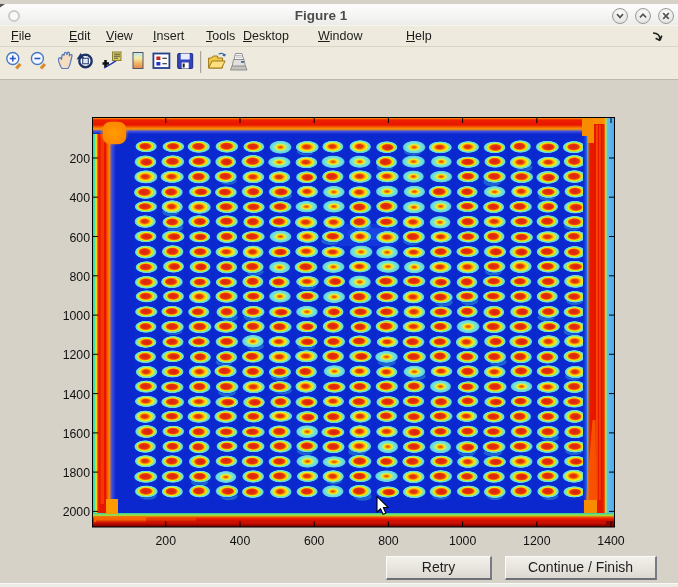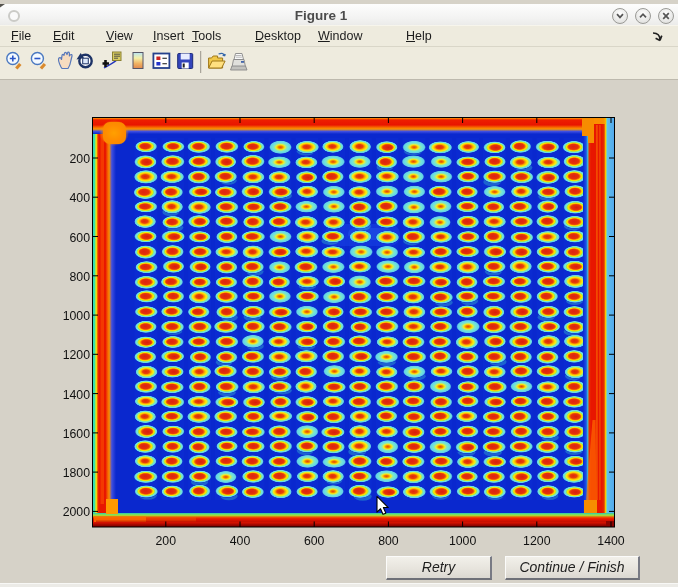--- a/index.html
+++ b/index.html
@@ -24,21 +24,21 @@
 #toolbar { left:0; top:47px; width:678px; height:33px; background:#eeebde;
   border-bottom:1px solid #bdb9ad; }
 
 #plot { left:0; top:0; width:678px; height:587px; }
 
 .btn { top:555.5px; height:24px;
   border-top:1px solid #fbfbfa; border-left:1px solid #fbfbfa;
   border-bottom:2px solid #6e7078; border-right:2px solid #787a84;
   background:linear-gradient(#f2f0ea,#e6e3dc 60%,#dbd8d1);
   font-size:14px; color:#1e1e1e;
-  text-align:center; line-height:21px;font-style:italic; }
+  text-align:center; line-height:21px; }
 #strip { left:0; top:583px; width:678px; height:4px;
   background:#ecebe7; border-top:1px solid #f8f8f6; }
 </style></head>
 <body>
 <div id="win">
 
 <svg id="plot" class="abs" width="678" height="587">
 <defs>
   <radialGradient id="sA" cx="0.5" cy="0.5" r="0.5" fx="0.47" fy="0.45">
     <stop offset="0" stop-color="#dc2310"></stop>
@@ -719,25 +719,25 @@
   <div class="wbtn abs" style="left:658px"><svg width="14" height="14">
           <path d="M4.2,4.2 L9.8,9.8 M9.8,4.2 L4.2,9.8" fill="none" stroke="#555" stroke-width="1.7"></path>
         </svg></div>
   <svg class="abs" style="left:0;top:0" width="6" height="4">
         <path d="M0,0 L5,0 L0,3.5 Z" fill="#55544f"></path>
       </svg>
 </div>
 
 <div id="menubar" class="abs">
   <span class="mi" style="left:11px"><u>F</u>ile</span>
-  <span class="mi" style="left:53px"><u>E</u>dit</span>
+  <span class="mi" style="left:69px"><u>E</u>dit</span>
   <span class="mi" style="left:106px"><u>V</u>iew</span>
   <span class="mi" style="left:153px"><u>I</u>nsert</span>
-  <span class="mi" style="left:192px"><u>T</u>ools</span>
-  <span class="mi" style="left:255px"><u>D</u>esktop</span>
+  <span class="mi" style="left:206px"><u>T</u>ools</span>
+  <span class="mi" style="left:243px"><u>D</u>esktop</span>
   <span class="mi" style="left:318px"><u>W</u>indow</span>
   <span class="mi" style="left:406px"><u>H</u>elp</span>
   <svg class="abs" style="left:651px;top:5px" width="16" height="13">
     <path d="M2,2 Q9,2 9,9 M9,9.5 L4.6,7.2 M9,9.5 L10.8,4.6" fill="none" stroke="#222" stroke-width="1.6"></path>
   </svg>
 </div>
 
 <div id="toolbar" class="abs">
 <svg width="678" height="32">
 
@@ -807,16 +807,16 @@
     <path d="M-4.5,-2.5 L-3,-8.5 L3.5,-8.5 L5,-2.5 Z" fill="#fafafa" stroke="#888" stroke-width="0.9"></path>
     <path d="M-3.2,-6.5 H3 M-2.8,-4.8 H3.4" stroke="#aaa" stroke-width="0.8"></path>
     <path d="M-6.5,5 L-5,-2.5 L5.5,-2.5 L7,5 Z" fill="#e0e0dc" stroke="#888" stroke-width="0.9"></path>
     <path d="M-8,8 L-6.5,4 L7,4 L8.5,8 Z" fill="#c2c2be" stroke="#888" stroke-width="0.9"></path>
     <rect x="2.5" y="-1" width="3" height="1.8" fill="#4466aa"></rect>
   </g>
 </svg>
 </div>
 
 <div class="btn abs" style="left:386px;width:106px">Retry</div>
-<div class="btn abs" style="left:505px;width:135px">Continue / Finish</div>
+<div class="btn abs" style="left:505px;width:152px">Continue / Finish</div>
 <div id="strip" class="abs"></div>
 
 </div>
 
 </body></html>

